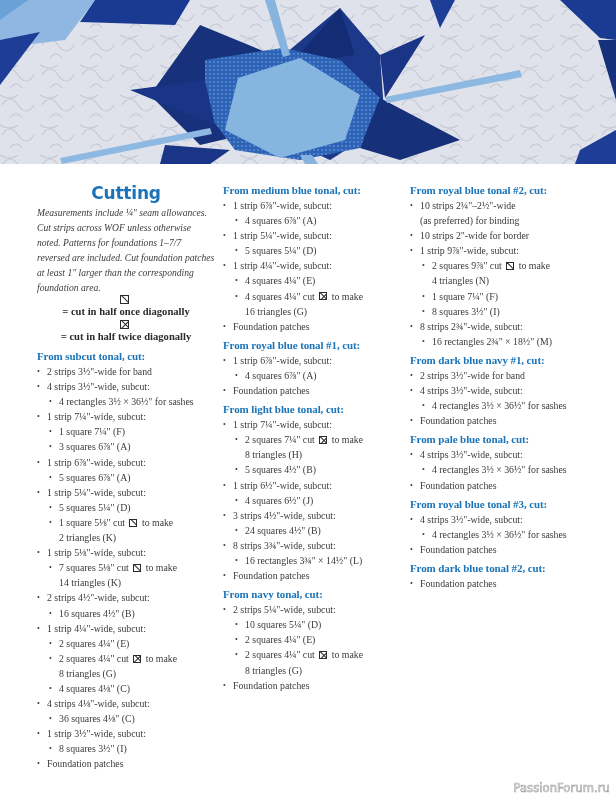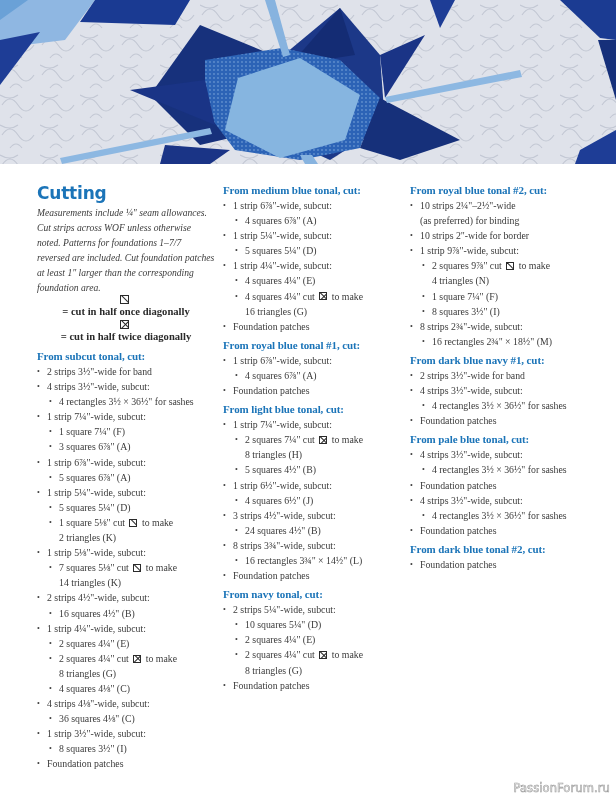--- a/index.html
+++ b/index.html
@@ -11,20 +11,21 @@
 
     .col { position: absolute; top: 183px; }
     .col1 { left: 37px; width: 178px; }
     .col2 { left: 223px; width: 180px; }
     .col3 { left: 410px; width: 195px; }
 
     .title {
       font-family: "DejaVu Sans", "Liberation Sans", sans-serif;
       font-weight: bold; font-size: 17px; color: #1b74b8; line-height: 20px;
       letter-spacing: -0.2px;
+      text-align: center;
     }
     .intro {
       font-style: italic; font-size: 9.6px; line-height: 15px; color: #3b3b3b; margin-top: 2px;
     }
     .legend { font-weight: bold; font-size: 10.6px; line-height: 16px; color: #2a2a2a; }
     .legend-row { display: flex; align-items: center; flex-direction: column; }
     .sym {
       display: inline-block; width: 9px; height: 9px; border: 1.2px solid #2a2a2a; position: relative;
       margin-right: 4px; vertical-align: middle; overflow: hidden; flex-shrink: 0;
     }
@@ -262,20 +263,21 @@
     <li class="l1">Foundation patches</li>
   </ul>
 
   <div class="sec-head">From pale blue tonal, cut:</div>
   <ul>
     <li class="l1">4 strips 3½"-wide, subcut:</li>
     <li class="l2">4 rectangles 3½ × 36½" for sashes</li>
     <li class="l1">Foundation patches</li>
   </ul>
 
+  <div class="sec-head">From royal blue tonal #3, cut:</div>
   <ul>
     <li class="l1">4 strips 3½"-wide, subcut:</li>
     <li class="l2">4 rectangles 3½ × 36½" for sashes</li>
     <li class="l1">Foundation patches</li>
   </ul>
 
   <div class="sec-head">From dark blue tonal #2, cut:</div>
   <ul>
     <li class="l1">Foundation patches</li>
   </ul>

